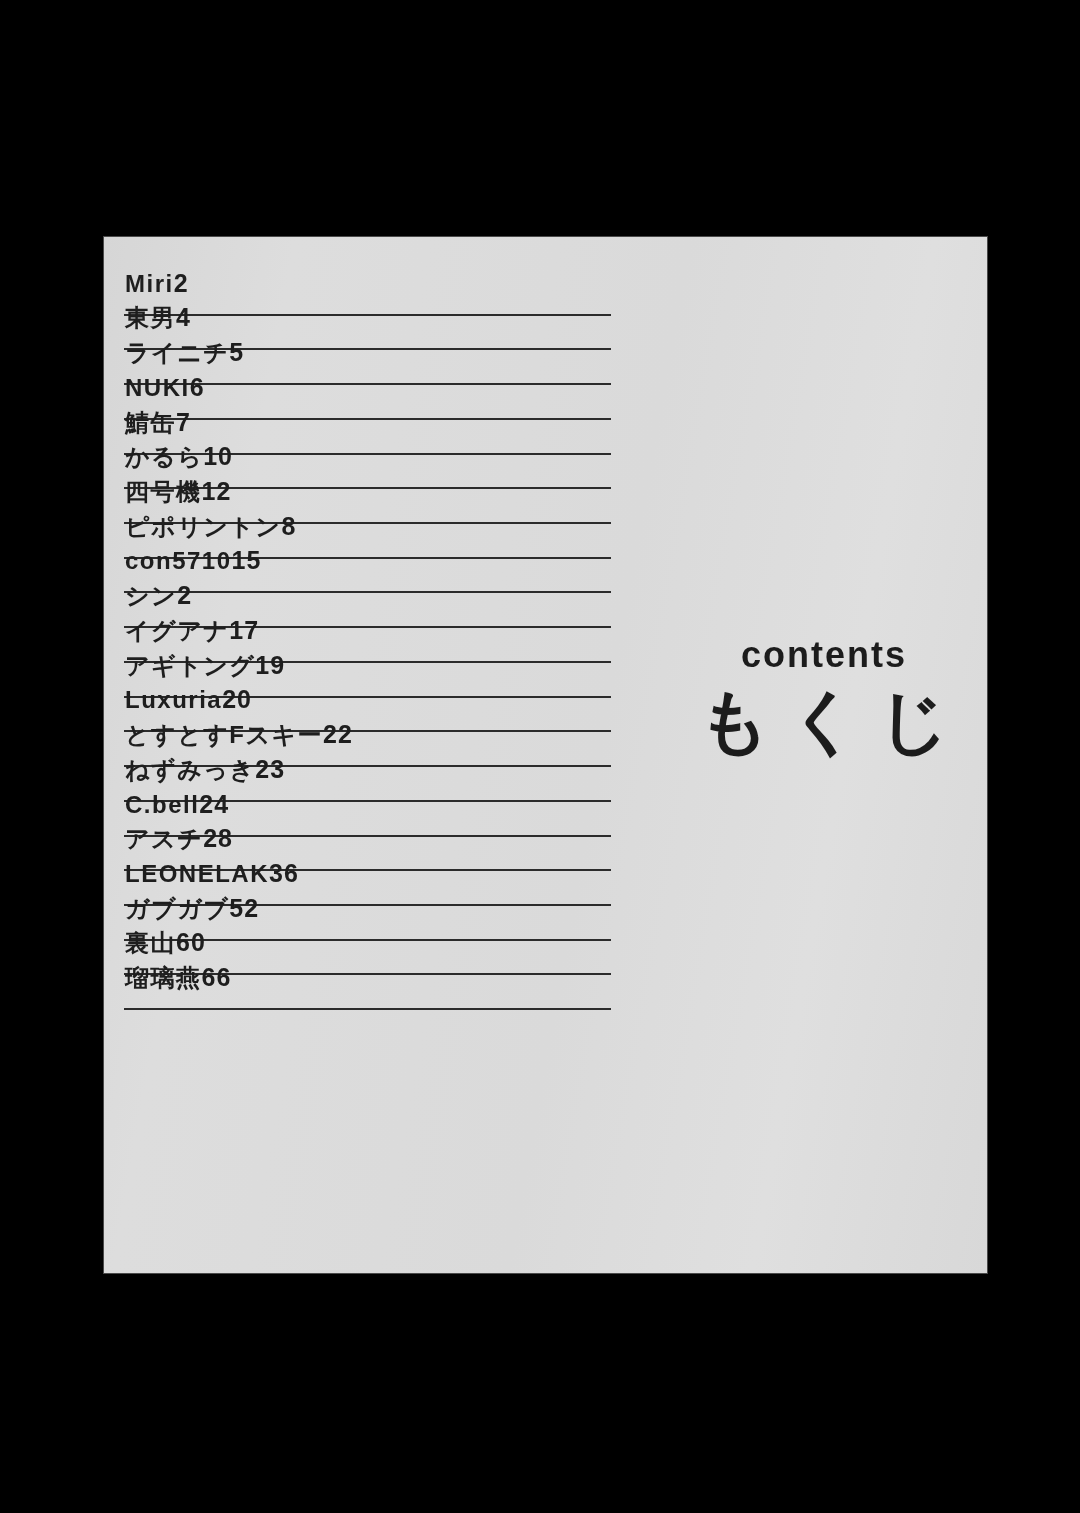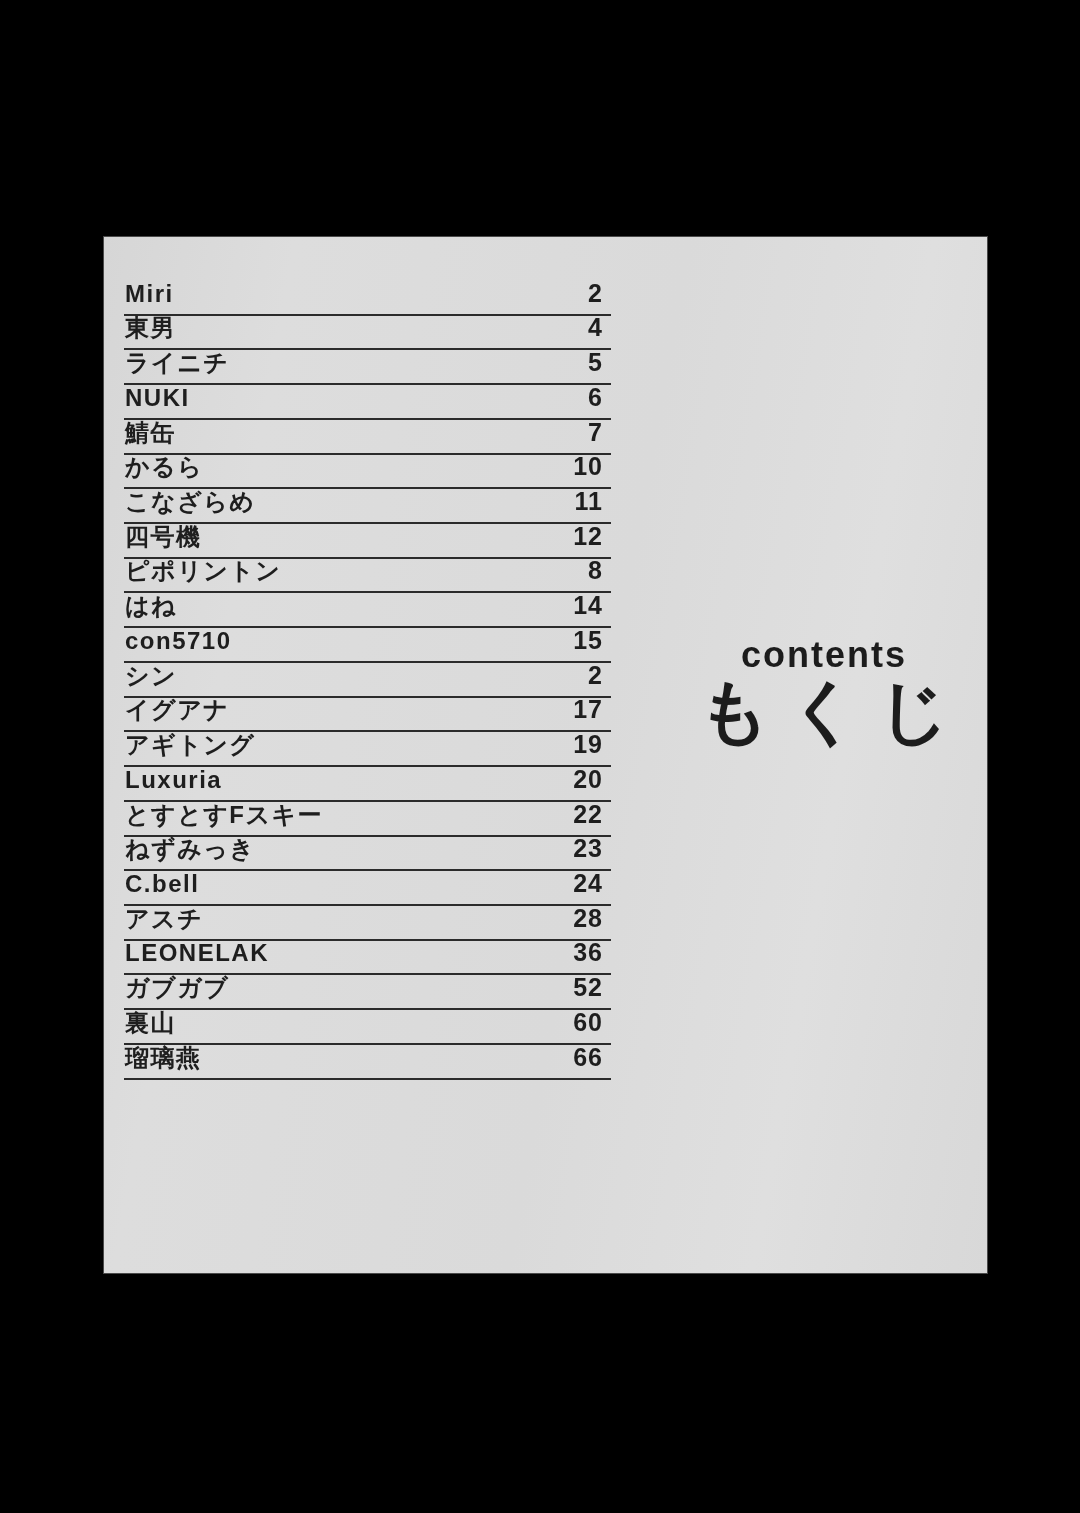--- a/index.html
+++ b/index.html
@@ -23,24 +23,23 @@
   }
   .toc {
     position: absolute;
     left: 20px; top: 44px;
     width: 487px;
   }
   .toc-row {
     height: 34.72px;
     display: flex;
     align-items: flex-end;
-    justify-content: space-between;
+    justify-content: flex-start;
     border-bottom: 2px solid #2b2b2b;
-    padding-bottom: 8px;
-    gap: 48px;
+    padding-bottom: 18px;
   }
   .toc-name {
     font-size: 24px;
     font-weight: 700;
     color: #1e1e1e;
     letter-spacing: 1.5px;
     white-space: nowrap;
     line-height: 1;
     padding-left: 1px;
   }
@@ -59,20 +58,21 @@
     text-align: center;
     color: #1c1c1c;
   }
   .title-en {
     font-size: 36px;
     font-weight: 700;
     letter-spacing: 2px;
     line-height: 1.1;
   }
   .title-jp {
+    margin-top: 10px;
     font-size: 70px;
     font-weight: 700;
     letter-spacing: 18px;
     text-indent: 18px; 
     line-height: 1.05;
     white-space: nowrap;
   }
 </style>
 </head>
 <body>
@@ -99,34 +99,26 @@
         </div>
         <div class="toc-row">
           <span class="toc-name">鯖缶</span>
           <span class="toc-page">7</span>
         </div>
         <div class="toc-row">
           <span class="toc-name">かるら</span>
           <span class="toc-page">10</span>
         </div>
         <div class="toc-row">
-          <span class="toc-name">こなざらめ</span>
-          <span class="toc-page">11</span>
-        </div>
-        <div class="toc-row">
           <span class="toc-name">四号機</span>
           <span class="toc-page">12</span>
         </div>
         <div class="toc-row">
           <span class="toc-name">ピポリントン</span>
           <span class="toc-page">8</span>
-        </div>
-        <div class="toc-row">
-          <span class="toc-name">はね</span>
-          <span class="toc-page">14</span>
         </div>
         <div class="toc-row">
           <span class="toc-name">con5710</span>
           <span class="toc-page">15</span>
         </div>
         <div class="toc-row">
           <span class="toc-name">シン</span>
           <span class="toc-page">2</span>
         </div>
         <div class="toc-row">

